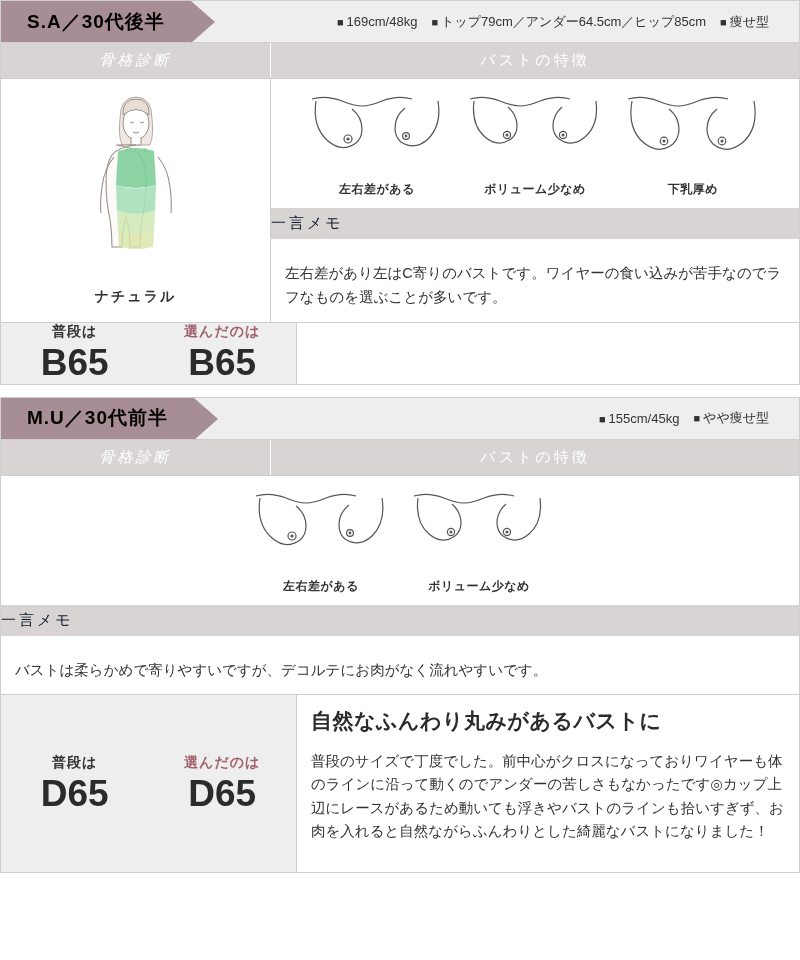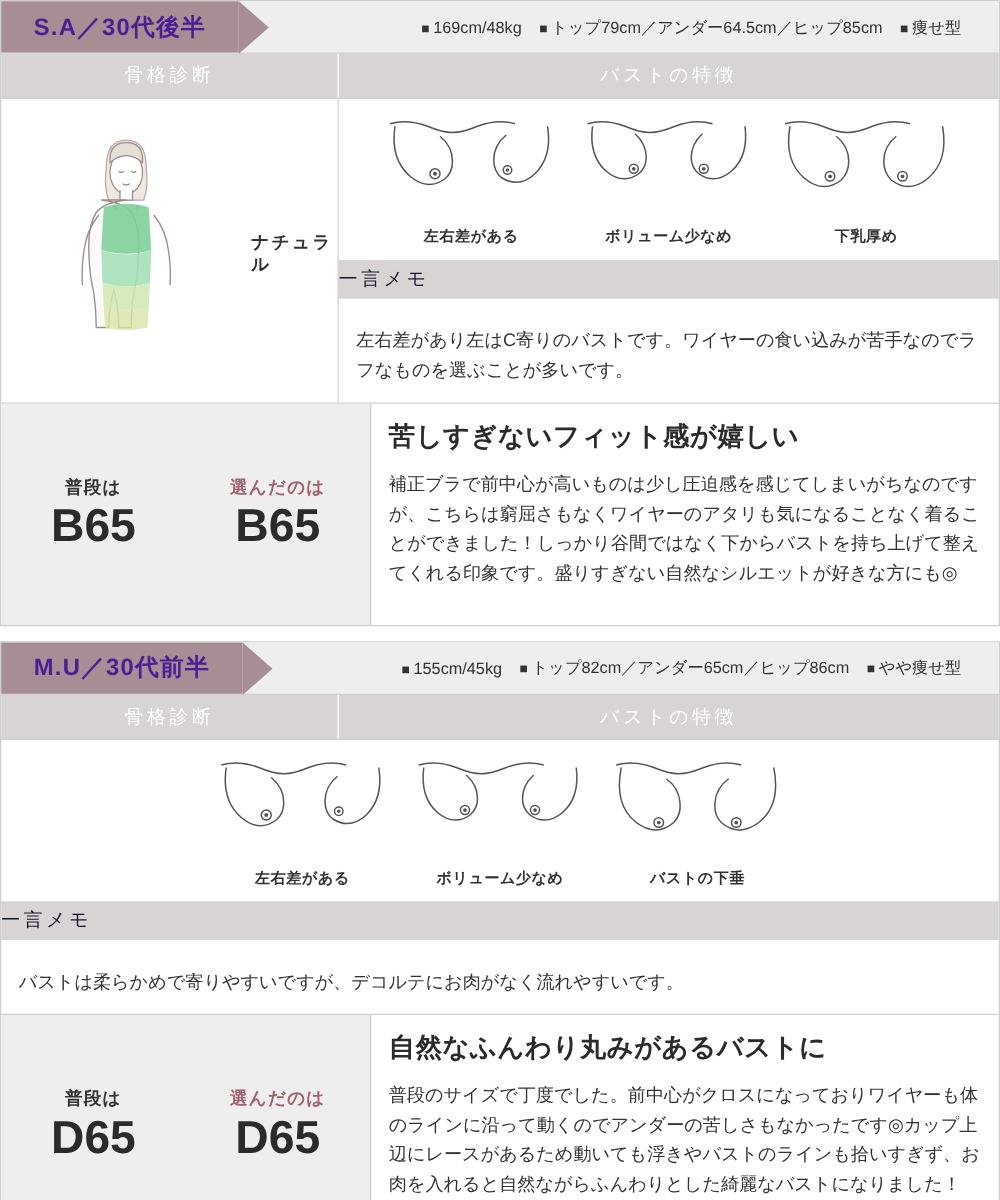--- a/index.html
+++ b/index.html
@@ -24,21 +24,21 @@
   
   .rv-header {
     display: flex;
     align-items: stretch;
     background: #efeeee;
     height: 42px;
     border-bottom: 1px solid #cfcfcf;
   }
   .rv-name {
     background: #a78d94;
-    color: #4c1d95;
+    color: #000000;
     font-size: 19px;
     font-weight: bold;
     display: flex;
     align-items: center;
     padding: 0 26px 0 26px;
     letter-spacing: 1px;
     position: relative;
     white-space: nowrap;
   }
   .rv-name::after {
@@ -74,34 +74,34 @@
     background: #d8d4d4;
     border-bottom: 1px solid #cfcfcf;
   }
   .rv-colhead .ch {
     color: #ffffff;
     font-size: 15px;
     letter-spacing: 3px;
     text-align: center;
     padding: 8px 0;
   }
-  .ch-left { width: 270px; border-right: 1px solid #ffffff; }
+  .ch-left { width: 270px; border-right: 1px solid #ffffff; font-style: italic; }
   .ch-right { flex: 1; }
 
   
   .rv-body {
     display: flex;
     border-bottom: 1px solid #cfcfcf;
   }
   .fig-cell {
     width: 270px;
     border-right: 1px solid #cfcfcf;
     padding: 10px 0 8px;
     display: flex;
-    flex-direction: row;
+    flex-direction: column;
     align-items: center;
     justify-content: flex-start;
   }
   .fig-label {
     font-size: 14px;
     font-weight: bold;
     letter-spacing: 2px;
     margin-top: 4px;
     color: #333;
   }
@@ -266,34 +266,29 @@
       <div class="size-cell">
         <div class="size-box">
           <div class="lbl">普段は</div>
           <div class="val">B65</div>
         </div>
         <div class="size-box chosen">
           <div class="lbl">選んだのは</div>
           <div class="val">B65</div>
         </div>
       </div>
-      <div class="review-cell">
-        <h3 class="review-title">苦しすぎないフィット感が嬉しい</h3>
-        <p class="review-text">補正ブラで前中心が高いものは少し圧迫感を感じてしまいがちなのですが、こちらは窮屈さもなくワイヤーのアタリも気になることなく着ることができました！しっかり谷間ではなく下からバストを持ち上げて整えてくれる印象です。盛りすぎない自然なシルエットが好きな方にも◎</p>
-      </div>
     </div>
   </div>
 
   <div class="reviewer first">
 
     <div class="rv-header">
       <div class="rv-name">M.U／30代前半</div>
       <div class="rv-stats">
         <span class="stat">155cm/45kg</span>
-        <span class="stat">トップ82cm／アンダー65cm／ヒップ86cm</span>
         <span class="stat">やや痩せ型</span>
       </div>
     </div>
 
     <div class="rv-colhead">
       <div class="ch ch-left">骨格診断</div>
       <div class="ch ch-right">バストの特徴</div>
     </div>
 
     <div class="rv-body">
@@ -317,32 +312,20 @@
               <path d="M10 8 q14 -4 30 2 q12 5 20 5 q8 0 20 -5 q16 -6 30 -2" fill="none" stroke="#555" stroke-width="1.2"></path>
               <path d="M14 10 q-3 24 11 36 q13 11 26 2 q6 -5 6 -13 q0 -11 -9 -19" fill="none" stroke="#555" stroke-width="1.2"></path>
               <path d="M136 10 q3 24 -11 36 q-13 11 -26 2 q-6 -5 -6 -13 q0 -11 9 -19" fill="none" stroke="#555" stroke-width="1.2"></path>
               <circle cx="47" cy="44" r="3.6" fill="none" stroke="#555" stroke-width="1.2"></circle>
               <circle cx="47" cy="44" r="1.5" fill="#555"></circle>
               <circle cx="103" cy="44" r="3.6" fill="none" stroke="#555" stroke-width="1.2"></circle>
               <circle cx="103" cy="44" r="1.5" fill="#555"></circle>
             </svg>
             <div class="bust-caption">ボリューム少なめ</div>
           </div>
-          <div class="bust-item">
-            <svg width="150" height="88" viewBox="0 0 150 88">
-              <path d="M10 8 q14 -4 30 2 q12 5 20 5 q8 0 20 -5 q16 -6 30 -2" fill="none" stroke="#555" stroke-width="1.2"></path>
-              <path d="M14 10 q-6 30 12 44 q16 12 30 0 q6 -6 5 -16 q-1 -12 -11 -19" fill="none" stroke="#555" stroke-width="1.2"></path>
-              <path d="M136 10 q6 30 -12 44 q-16 12 -30 0 q-6 -6 -5 -16 q1 -12 11 -19" fill="none" stroke="#555" stroke-width="1.2"></path>
-              <circle cx="44" cy="54" r="3.8" fill="none" stroke="#555" stroke-width="1.2"></circle>
-              <circle cx="44" cy="54" r="1.5" fill="#555"></circle>
-              <circle cx="106" cy="54" r="3.8" fill="none" stroke="#555" stroke-width="1.2"></circle>
-              <circle cx="106" cy="54" r="1.5" fill="#555"></circle>
-            </svg>
-            <div class="bust-caption">バストの下垂</div>
-          </div>
         </div>
         <div class="memo-head">一言メモ</div>
         <div class="memo-text">バストは柔らかめで寄りやすいですが、デコルテにお肉がなく流れやすいです。</div>
       </div>
     </div>
 
     <div class="rv-review">
       <div class="size-cell">
         <div class="size-box">
           <div class="lbl">普段は</div>

